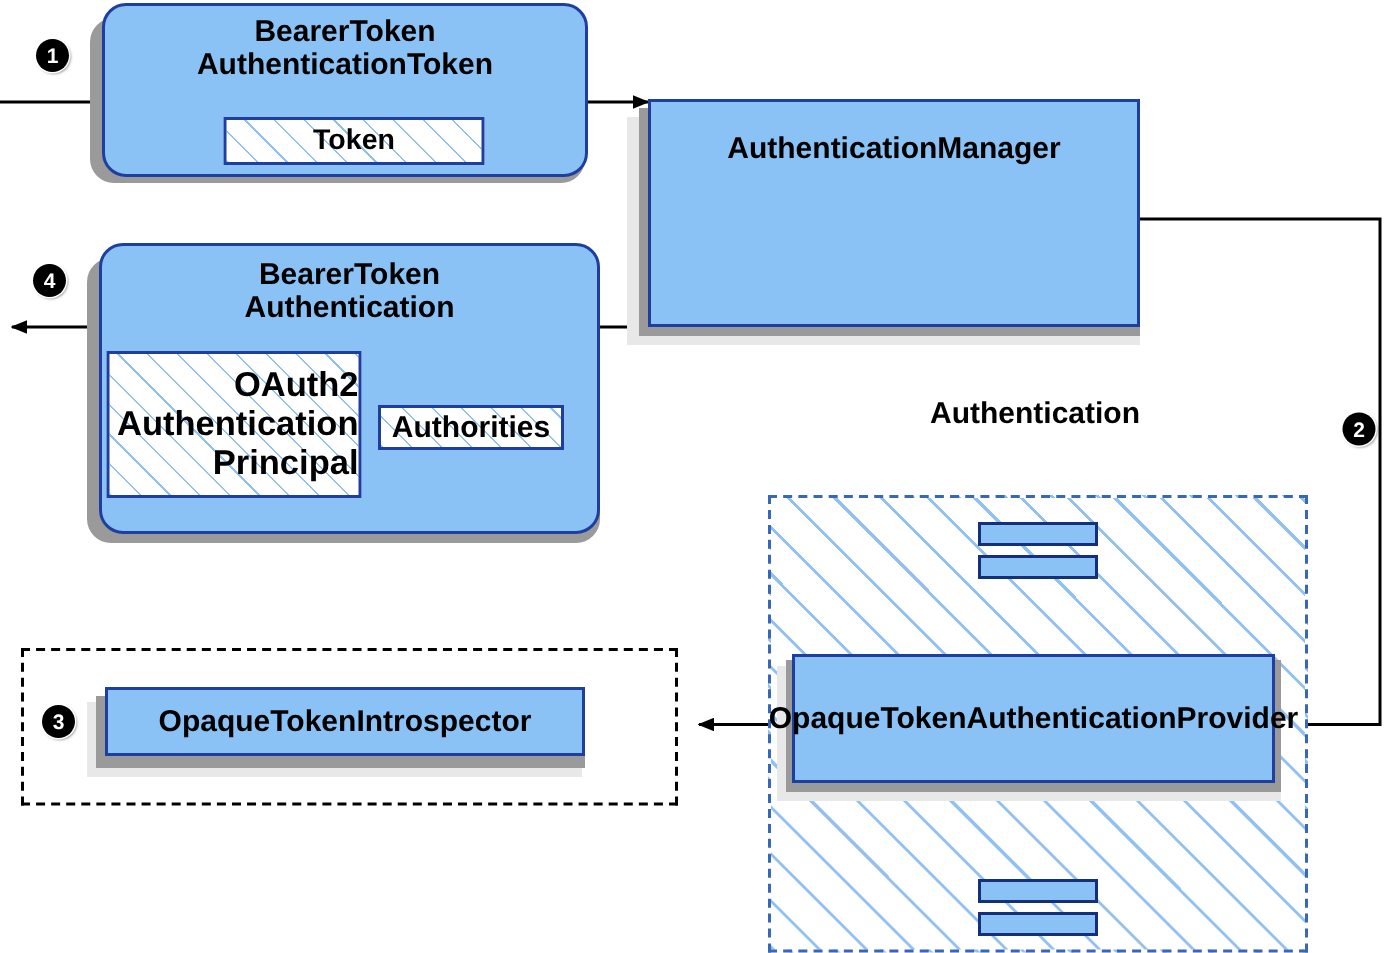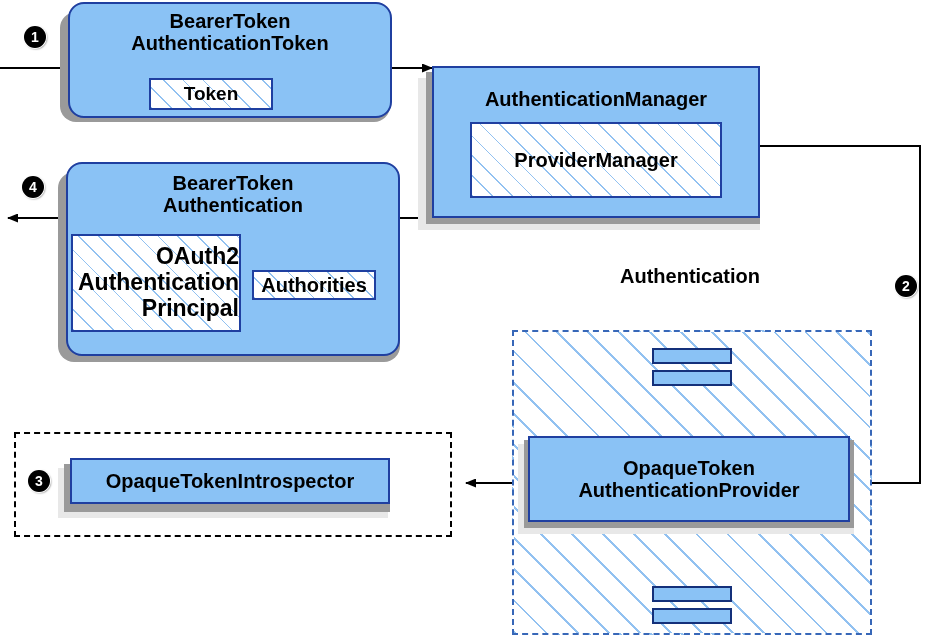--- a/index.html
+++ b/index.html
@@ -86,34 +86,31 @@
     <path class="ln" d="M690,432 L690,393" marker-start="url(#ahU)" marker-end="url(#ahU)" stroke-width="3"></path>
 
     <path class="ln" d="M690,534 L690,578" marker-start="url(#ahU)" marker-end="url(#ahU)" stroke-width="3"></path>
   </svg>
 
   <div class="shadow-dark shadow-rounded" style="left:60px;top:12px;width:330px;height:110px;"></div>
   <div class="node blue rounded" style="left:68px;top:2px;width:324px;height:116px;flex-direction:column;justify-content:flex-start;padding-top:6px;font-size:20px;">
     <div>BearerToken</div>
     <div>AuthenticationToken</div>
   </div>
-  <div class="node hatch-white" style="left:149px;top:78px;width:124px;height:32px;font-size:19px;">
+  <div class="node hatch-white" style="left:149px;top:78px;width:174px;height:32px;font-size:19px;">
     <span>Token</span>
   </div>
   <div class="step" style="left:24px;top:26px;">
     <span>1</span>
   </div>
 
   <div class="shadow-light" style="left:418px;top:78px;width:342px;height:152px;"></div>
   <div class="shadow-dark" style="left:426px;top:72px;width:334px;height:152px;"></div>
   <div class="node blue" style="left:432px;top:66px;width:328px;height:152px;flex-direction:column;justify-content:flex-start;padding-top:20px;font-size:20px;">
     <div>AuthenticationManager</div>
-  </div>
-  <div class="node hatch-white" style="left:470px;top:122px;width:252px;height:76px;font-size:20px;">
-    <span>ProviderManager</span>
   </div>
 
   <div class="shadow-dark shadow-rounded" style="left:58px;top:172px;width:342px;height:190px;"></div>
   <div class="node blue rounded" style="left:66px;top:162px;width:334px;height:194px;flex-direction:column;justify-content:flex-start;padding-top:8px;font-size:20px;">
     <div>BearerToken</div>
     <div>Authentication</div>
   </div>
   <div class="node hatch-white" style="left:71px;top:234px;width:170px;height:98px;flex-direction:column;font-size:23px;align-items:flex-end;">
     <div>OAuth2</div>
     <div>Authentication</div>
@@ -134,21 +131,21 @@
     <div>Authentication</div>
   </div>
 
   <div class="hatch-region" style="left:512px;top:330px;width:360px;height:305px;"></div>
 
   <div class="bar" style="left:652px;top:348px;width:80px;height:16px;"></div>
   <div class="bar" style="left:652px;top:370px;width:80px;height:16px;"></div>
 
   <div class="shadow-light" style="left:518px;top:444px;width:336px;height:90px;"></div>
   <div class="shadow-dark" style="left:524px;top:440px;width:330px;height:88px;"></div>
-  <div class="node blue" style="left:528px;top:436px;width:322px;height:86px;flex-direction:column;font-size:20px;">
+  <div class="node blue" style="left:528px;top:436px;width:322px;height:86px;flex-direction:row;font-size:20px;">
     <div>OpaqueToken</div>
     <div>AuthenticationProvider</div>
   </div>
 
   <div class="bar" style="left:652px;top:586px;width:80px;height:16px;"></div>
   <div class="bar" style="left:652px;top:608px;width:80px;height:16px;"></div>
 
   <div class="dash-box" style="left:14px;top:432px;width:438px;height:105px;"></div>
   <div class="shadow-light" style="left:58px;top:468px;width:330px;height:50px;"></div>
   <div class="shadow-dark" style="left:64px;top:464px;width:326px;height:48px;"></div>

